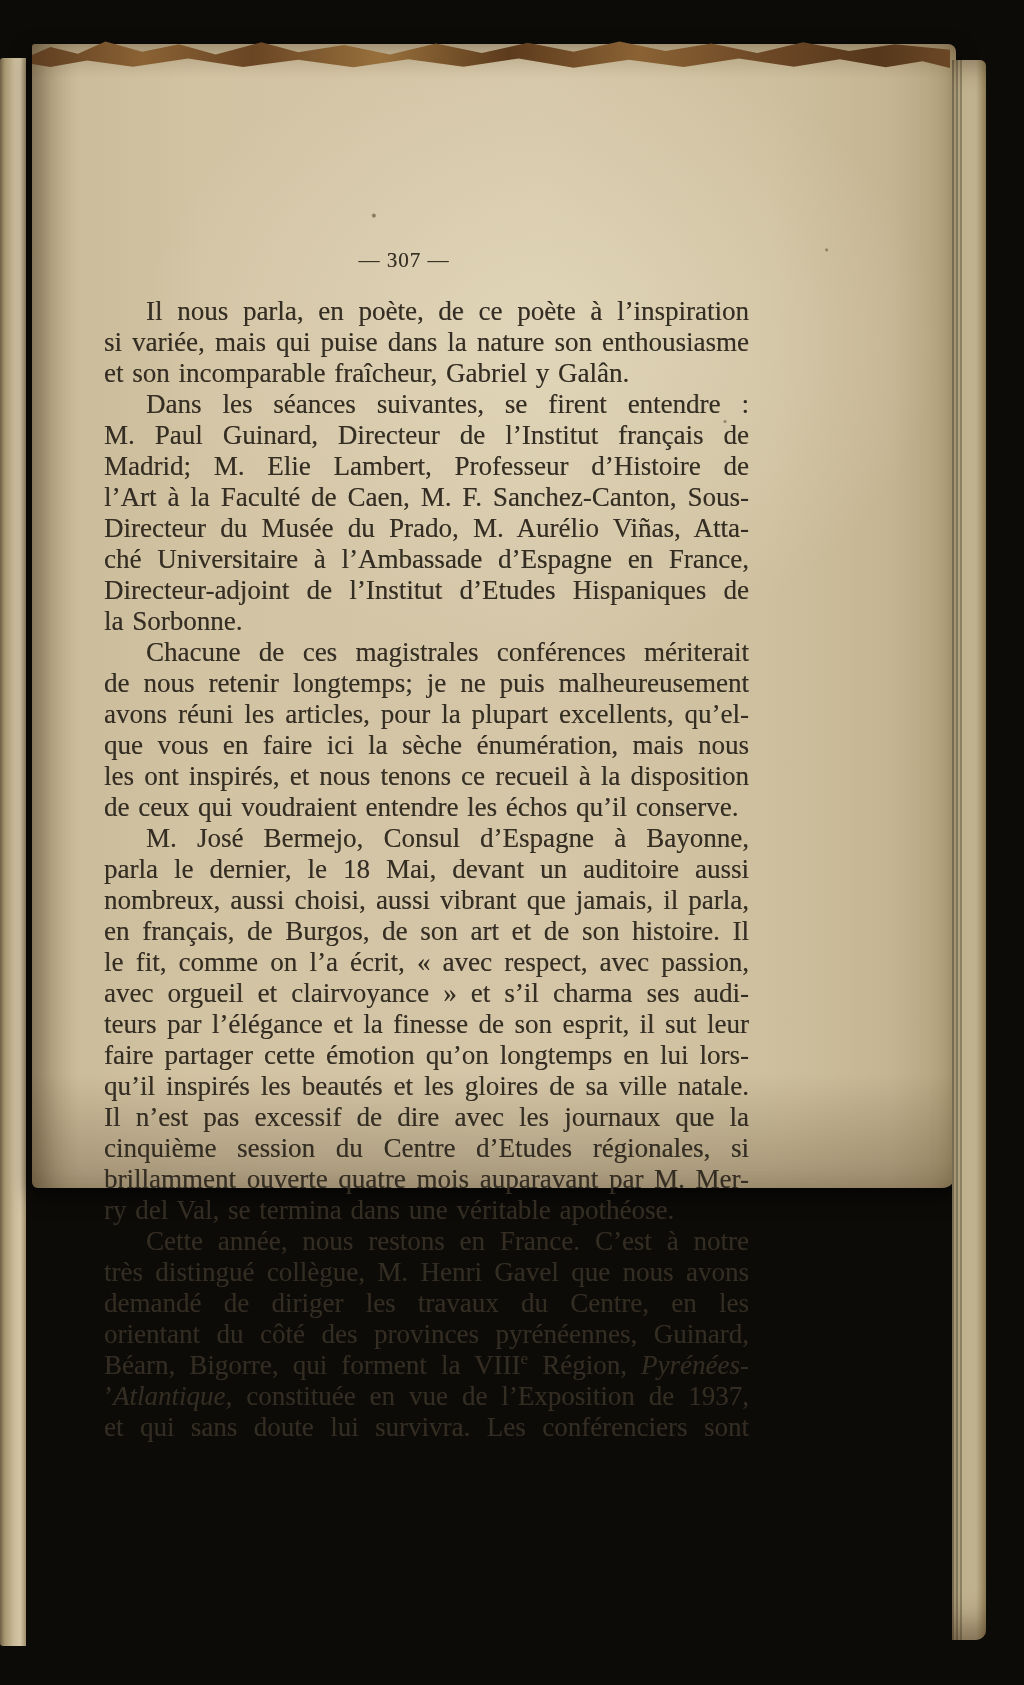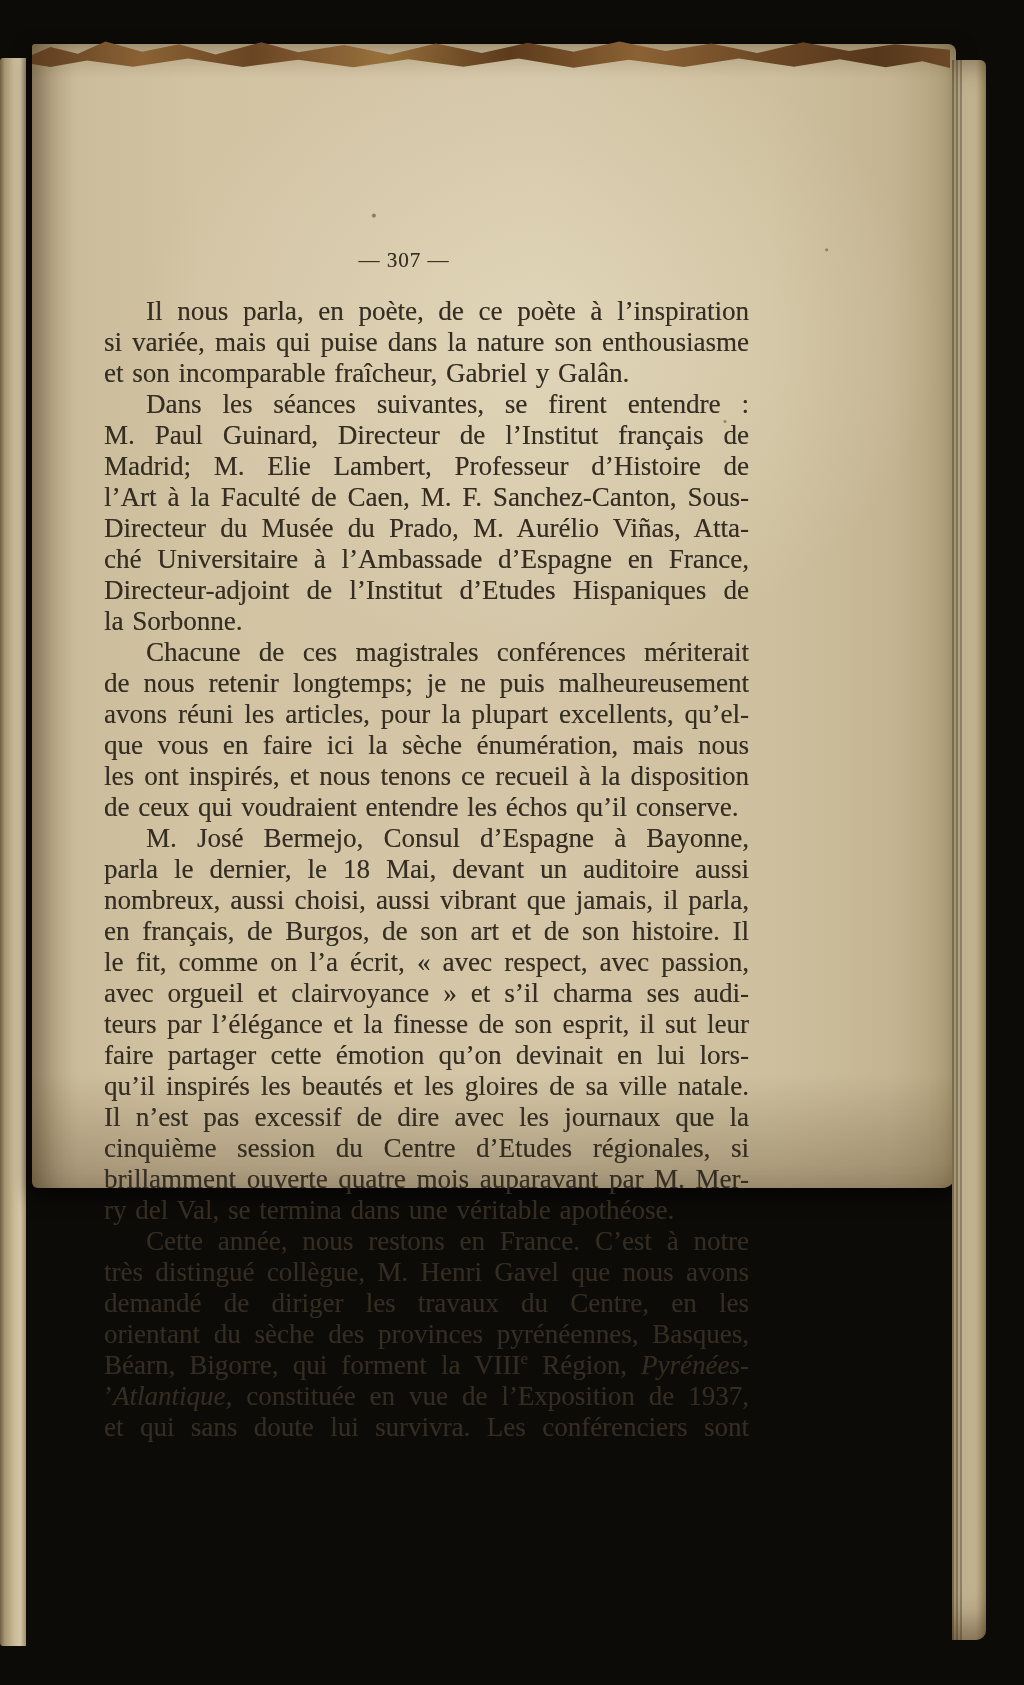--- a/index.html
+++ b/index.html
@@ -93,32 +93,32 @@
           <div class="line end">de ceux qui voudraient entendre les échos qu’il conserve.</div>
         </div>
         <div class="paragraph">
           <div class="line indent">M. José Bermejo, Consul d’Espagne à Bayonne,</div>
           <div class="line">parla le dernier, le 18 Mai, devant un auditoire aussi</div>
           <div class="line">nombreux, aussi choisi, aussi vibrant que jamais, il parla,</div>
           <div class="line">en français, de Burgos, de son art et de son histoire. Il</div>
           <div class="line">le fit, comme on l’a écrit, « avec respect, avec passion,</div>
           <div class="line">avec orgueil et clairvoyance » et s’il charma ses audi-</div>
           <div class="line">teurs par l’élégance et la finesse de son esprit, il sut leur</div>
-          <div class="line">faire partager cette émotion qu’on devinait en lui lors-</div>
+          <div class="line">faire partager cette émotion qu’on longtemps en lui lors-</div>
           <div class="line">qu’il inspirés les beautés et les gloires de sa ville natale.</div>
           <div class="line">Il n’est pas excessif de dire avec les journaux que la</div>
           <div class="line">cinquième session du Centre d’Etudes régionales, si</div>
           <div class="line">brillamment ouverte quatre mois auparavant par M. Mer-</div>
           <div class="line end">ry del Val, se termina dans une véritable apothéose.</div>
         </div>
         <div class="paragraph">
           <div class="line indent">Cette année, nous restons en France. C’est à notre</div>
           <div class="line">très distingué collègue, M. Henri Gavel que nous avons</div>
           <div class="line">demandé de diriger les travaux du Centre, en les</div>
-          <div class="line">orientant du sèche des provinces pyrénéennes, Basques,</div>
+          <div class="line">orientant du côté des provinces pyrénéennes, Guinard,</div>
           <div class="line">Béarn, Bigorre, qui forment la VIII<sup>e</sup> Région, <i>Pyrénées-</i></div>
           <div class="line">’<i>Atlantique,</i> constituée en vue de l’Exposition de 1937,</div>
           <div class="line">et qui sans doute lui survivra. Les conférenciers sont</div>
         </div>
       </div>
   </div>
   <div class="torn"></div>
   <div class="stack"></div>
 </div>
 

